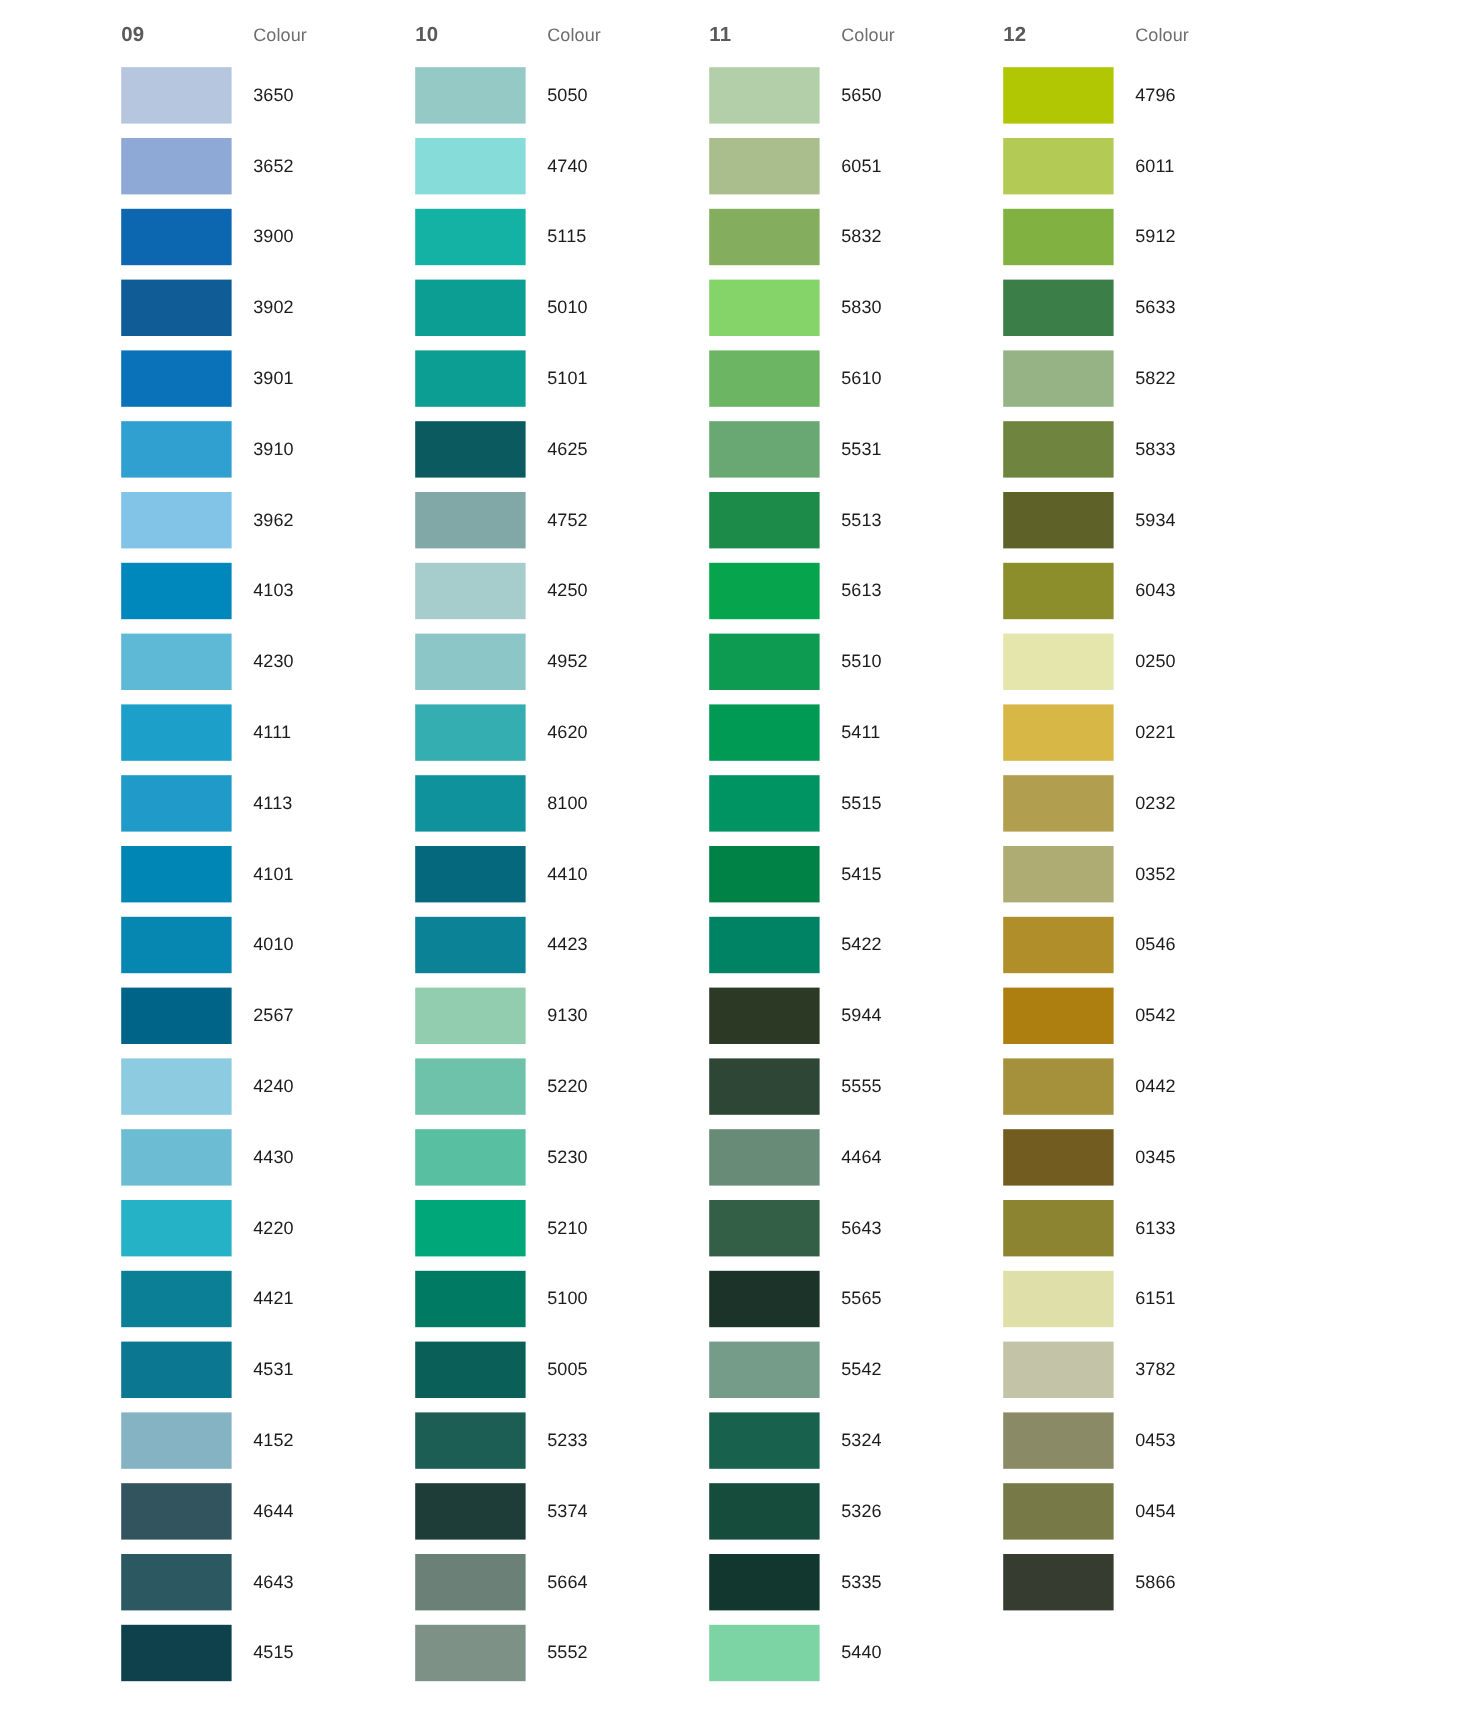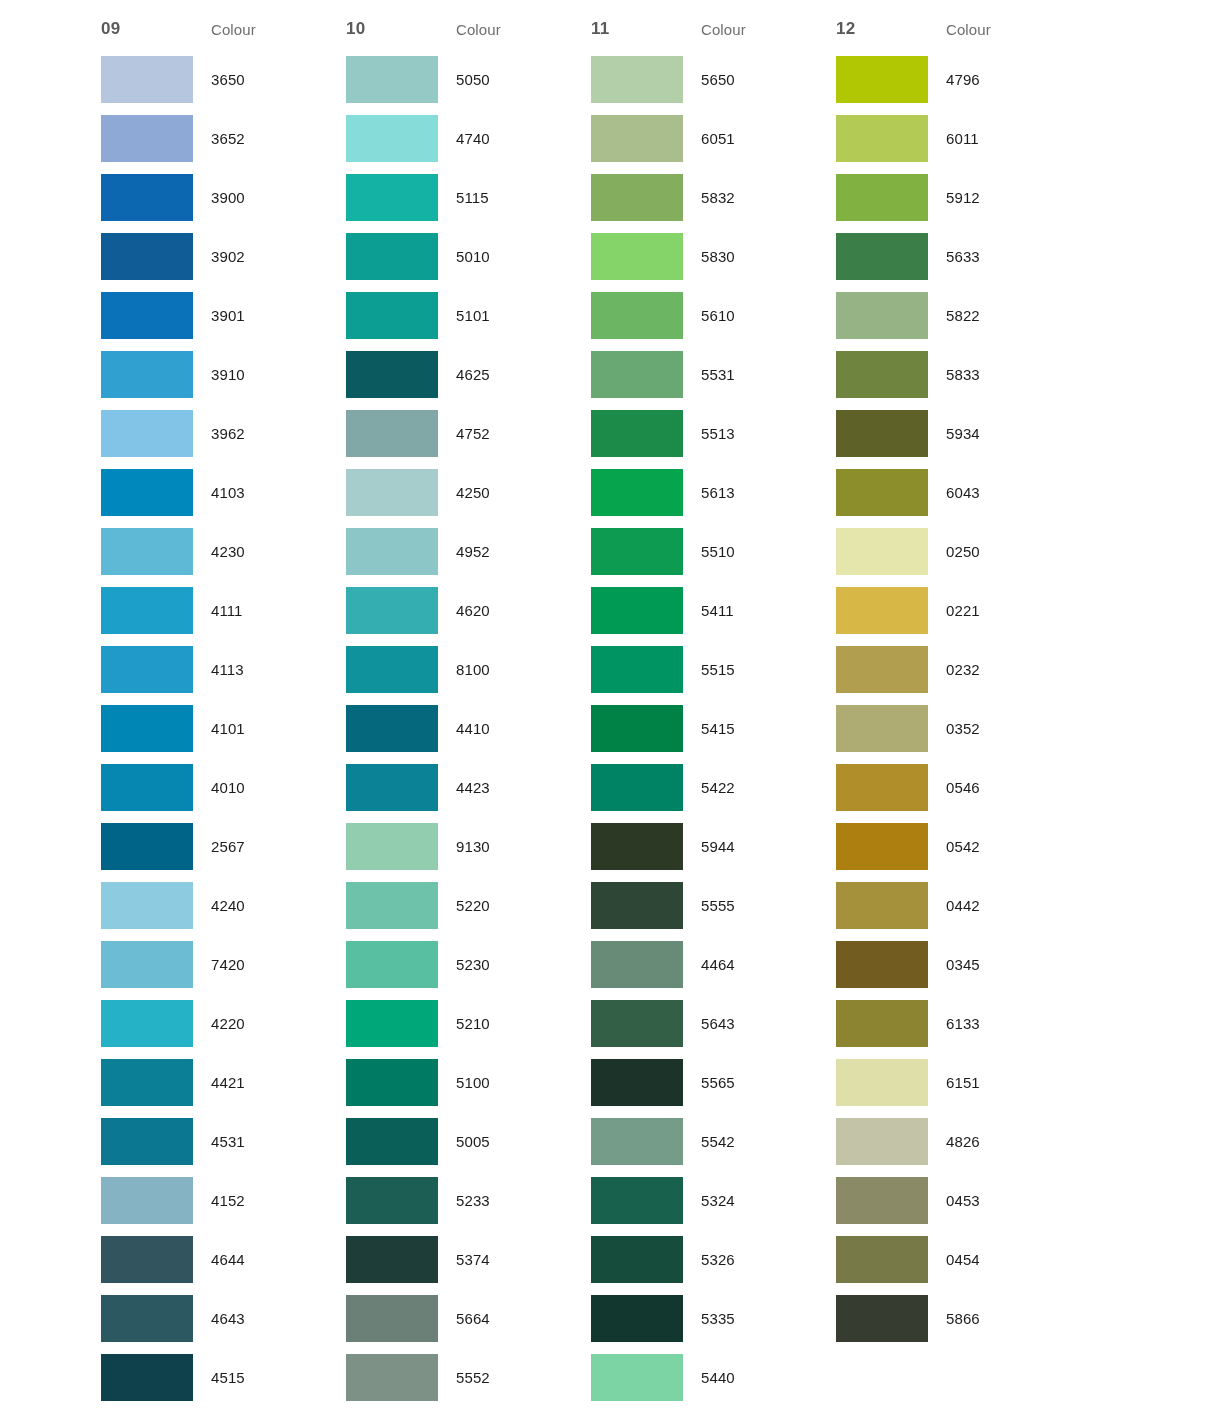--- a/index.html
+++ b/index.html
@@ -149,21 +149,21 @@
         <div class="swatch-row">
           <div class="swatch-chip" style="background: rgb(0, 99, 136);"></div>
           <div class="swatch-label">2567</div>
         </div>
         <div class="swatch-row">
           <div class="swatch-chip" style="background: rgb(140, 203, 224);"></div>
           <div class="swatch-label">4240</div>
         </div>
         <div class="swatch-row">
           <div class="swatch-chip" style="background: rgb(108, 189, 212);"></div>
-          <div class="swatch-label">7420</div>
+          <div class="swatch-label">4430</div>
         </div>
         <div class="swatch-row">
           <div class="swatch-chip" style="background: rgb(37, 178, 198);"></div>
           <div class="swatch-label">4220</div>
         </div>
         <div class="swatch-row">
           <div class="swatch-chip" style="background: rgb(11, 127, 150);"></div>
           <div class="swatch-label">4421</div>
         </div>
         <div class="swatch-row">
@@ -455,21 +455,21 @@
         <div class="swatch-row">
           <div class="swatch-chip" style="background: rgb(141, 132, 49);"></div>
           <div class="swatch-label">6133</div>
         </div>
         <div class="swatch-row">
           <div class="swatch-chip" style="background: rgb(223, 223, 170);"></div>
           <div class="swatch-label">6151</div>
         </div>
         <div class="swatch-row">
           <div class="swatch-chip" style="background: rgb(195, 195, 168);"></div>
-          <div class="swatch-label">4826</div>
+          <div class="swatch-label">3782</div>
         </div>
         <div class="swatch-row">
           <div class="swatch-chip" style="background: rgb(139, 138, 102);"></div>
           <div class="swatch-label">0453</div>
         </div>
         <div class="swatch-row">
           <div class="swatch-chip" style="background: rgb(119, 122, 70);"></div>
           <div class="swatch-label">0454</div>
         </div>
         <div class="swatch-row">

